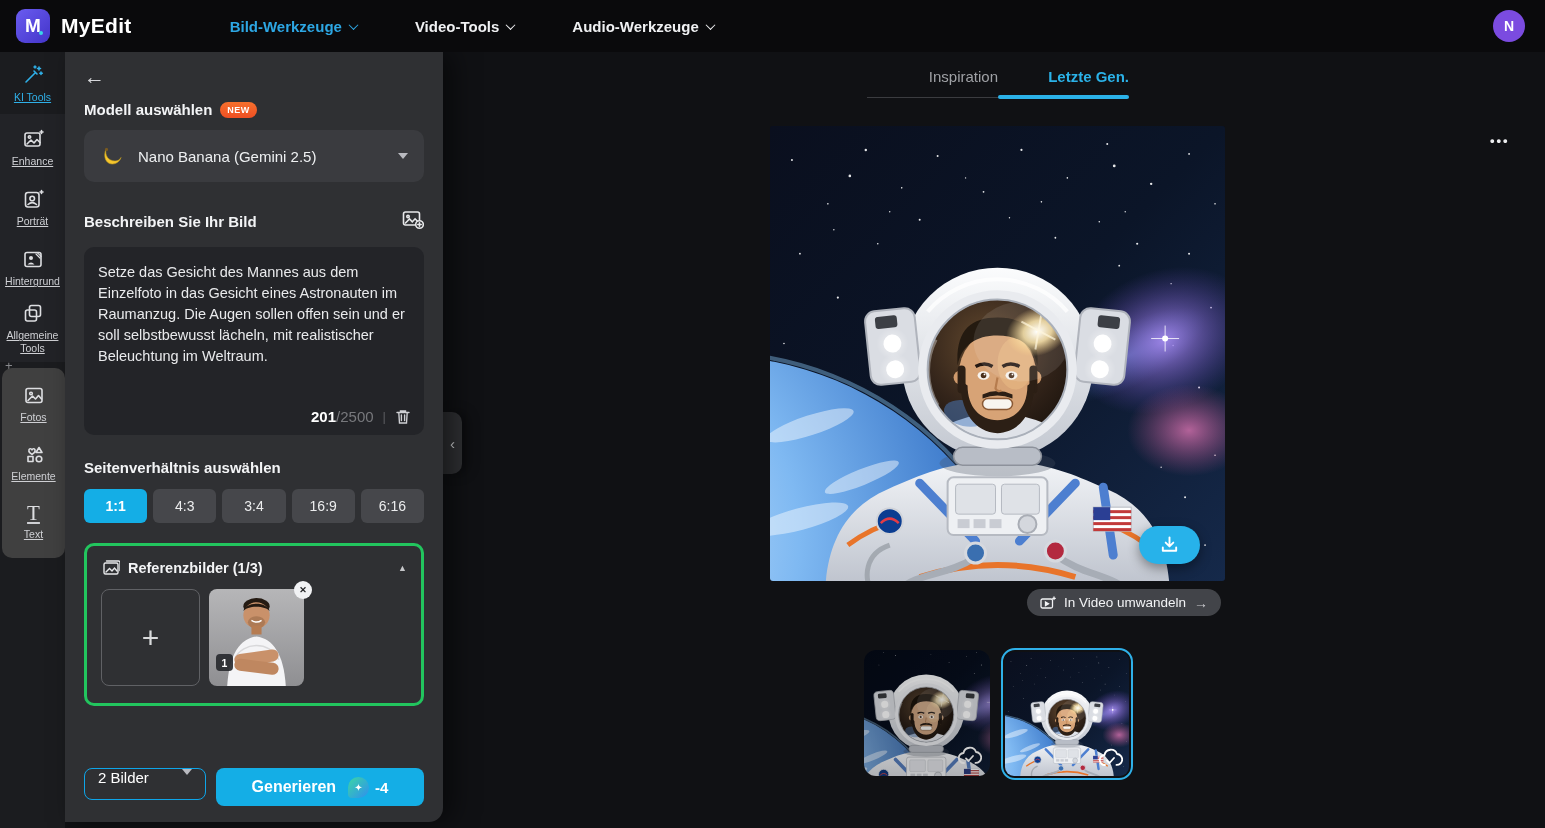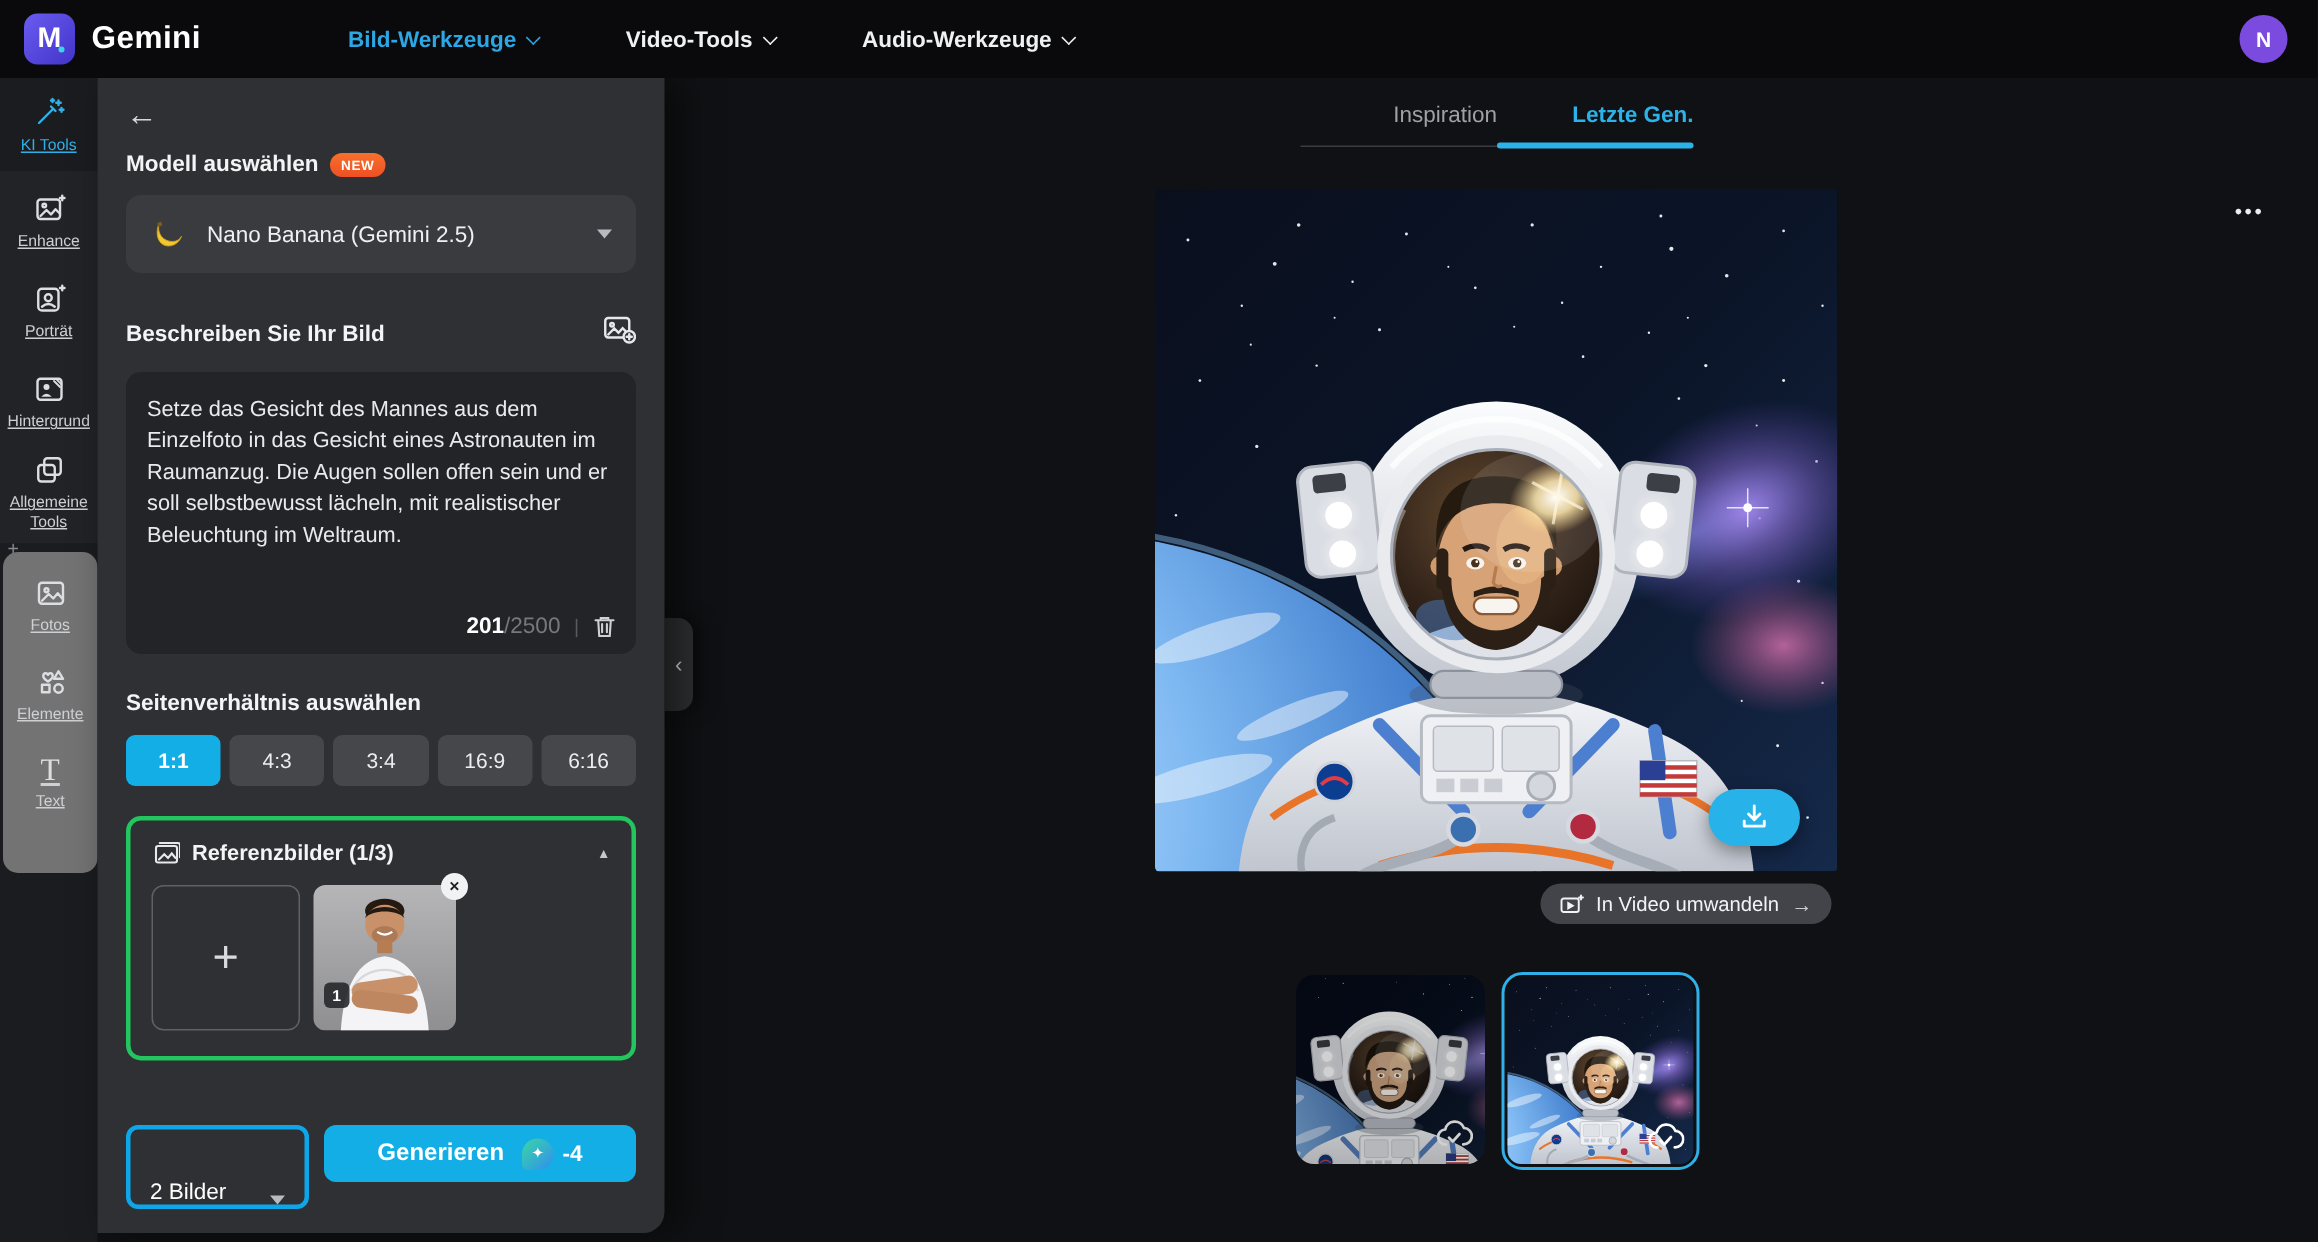--- a/index.html
+++ b/index.html
@@ -40,21 +40,21 @@
   
   .rail { position:absolute; top:52px; left:0; width:65px; bottom:0; background:#1b1c1f; z-index:40; }
   .rail-item { display:flex; flex-direction:column; align-items:center; justify-content:center; gap:5px;
     font-size:10.5px; color:#cfd0d4; text-align:center; cursor:pointer; line-height:1.15; padding:2px 1px;text-decoration:underline;}
   .rail-item svg { width:22px; height:22px; stroke:#dddee1; fill:none; stroke-width:1.6; stroke-linecap:round; stroke-linejoin:round;}
   .rail-ki { position:absolute; top:10px; left:0; width:65px; height:52px; }
   .rail-ki .rail-item { color:#2fb0e8; }
   .rail-ki svg { stroke:#2fb0e8; }
   .rail-g2 { position:absolute; top:62px; left:0; width:65px; height:248px; background:#222327; padding-top:4px;}
   .rail-g2 .rail-item { height:60px; }
-  .rail-g3 { position:absolute; top:316px; left:2px; width:63px; height:214px; background:#737373; border-radius:10px; padding-top:6px;}
+  .rail-g3 { position:absolute; top:316px; left:2px; width:63px; height:190px; background:#404040; border-radius:10px; padding-top:6px;}
   .rail-g3 .rail-item { height:59px; }
   .rail-plus { position:absolute; top:306px; left:5px; font-size:13px; color:#87888c; }
   .text-tool-glyph { font-family:"Liberation Serif", serif; font-size:21px; color:#dddee1; line-height:20px;}
 
   
   .panel {
     position:absolute; top:52px; left:65px; width:378px; height:770px;
     background:#2f3033; border-radius:0 0 14px 0; z-index:45;
     box-shadow: 10px 0 26px rgba(0,0,0,.5);
     padding:14px 19px 0 19px;
@@ -92,22 +92,22 @@
     display:flex; align-items:center; justify-content:center; font-size:30px; font-weight:300; color:#d9dadc; cursor:pointer;}
   .ref-thumb { position:relative; width:95px; height:97px; border-radius:8px; cursor:pointer; }
   .ref-thumb svg.photo { width:100%; height:100%; border-radius:8px; display:block;}
   .ref-close { position:absolute; top:-8px; right:-8px; width:18px; height:18px; border-radius:50%;
     background:#f1f2f4; color:#1d1e20; font-size:9px; font-weight:bold;
     display:flex; align-items:center; justify-content:center; cursor:pointer; z-index:2;}
   .ref-order { position:absolute; left:7px; bottom:15px; min-width:17px; height:17px; border-radius:4px;
     background:rgba(38,40,44,.9); color:#fff; font-size:10.5px; font-weight:bold;
     display:flex; align-items:center; justify-content:center; padding:0 4px;}
   .panel-footer { position:absolute; left:19px; right:19px; bottom:16px; display:flex; gap:10px;}
-  .count-select { width:122px; height:56px; border:3px solid #0ea5e9; border-radius:8px; background:transparent;
-    display:flex; align-items:flex-end; padding:0 13px; cursor:pointer;}
+  .count-select { width:122px; height:32px; border:1px solid #0ea5e9; border-radius:8px; background:transparent;
+    display:flex; align-items:flex-start; padding:0 13px; cursor:pointer;}
   .count-select .label { font-size:15px; color:#fff; }
   .generate-btn { flex:1; height:38px; border:none; border-radius:8px; background:#14aee6; color:#fff;
     display:flex; align-items:center; justify-content:center; gap:12px; cursor:pointer; font-family:inherit;}
   .generate-btn .label { font-size:16px; font-weight:600; }
   .gen-credit { display:flex; align-items:center; gap:6px; }
   .credit-coin { width:21px; height:21px; border-radius:50% 50% 50% 4px; background:linear-gradient(135deg,#3bd6a4,#2f8ff0);
     display:flex; align-items:center; justify-content:center; color:#fff; font-size:10px;}
   .gen-cost { font-size:15px; font-weight:600; }
   .panel-handle { position:absolute; left:443px; top:412px; width:19px; height:62px; background:#2f3033;
     border-radius:0 10px 10px 0; display:flex; align-items:center; justify-content:center;
@@ -354,21 +354,21 @@
       <rect x="26" y="62" width="44" height="12" rx="6" fill="#c9916a" transform="rotate(-8 48 68)"></rect>
       <rect x="26" y="71" width="44" height="12" rx="6" fill="#bf8760" transform="rotate(7 48 77)"></rect>
     </g>
   </defs>
 </svg>
 
 <header class="header">
   <div class="logo-box">
       <span>M</span>
     </div>
-  <div class="brand">Gemini</div>
+  <div class="brand">MyEdit</div>
   <nav class="nav-menu">
     <div class="nav-item active">
       <span>Bild-Werkzeuge</span>
       <span class="chev"></span>
     </div>
     <div class="nav-item">
       <span>Video-Tools</span>
       <span class="chev"></span>
     </div>
     <div class="nav-item">

